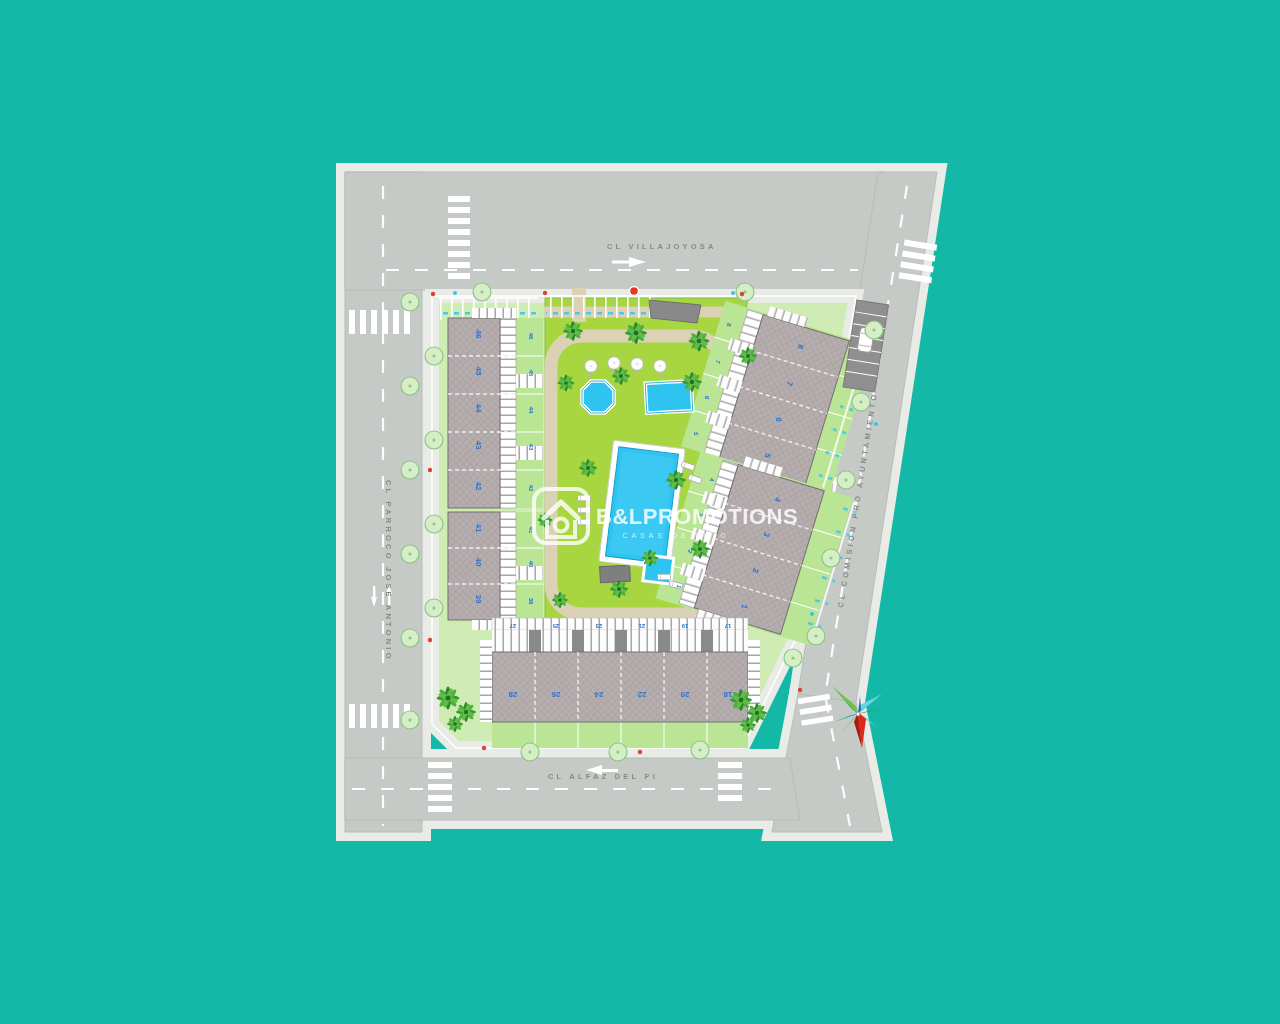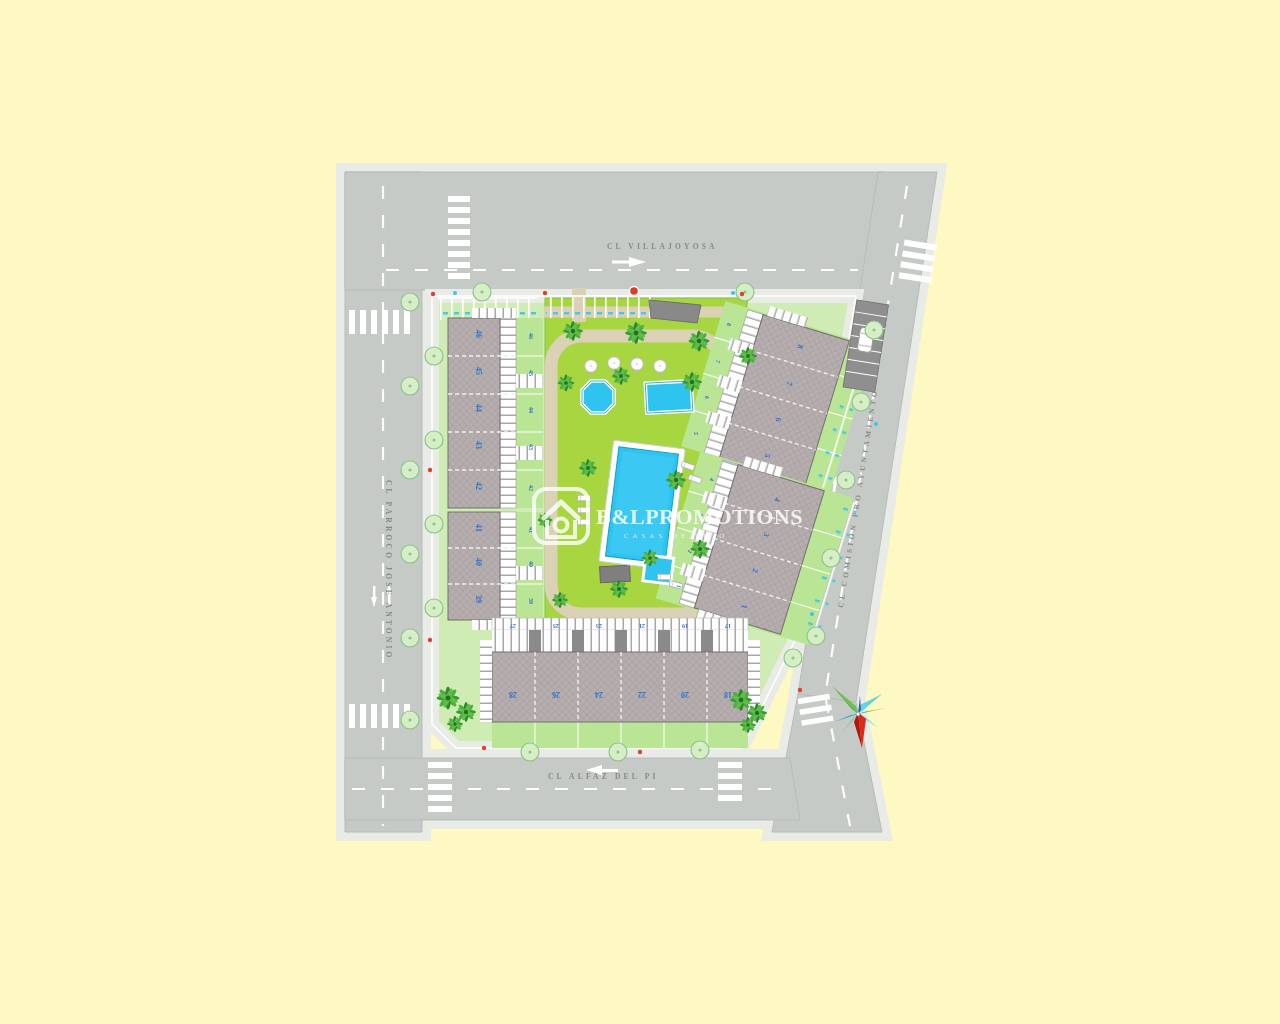--- a/index.html
+++ b/index.html
@@ -1,17 +1,17 @@
 <!DOCTYPE html>
 <html><head>
 <meta charset="utf-8">
 <style>
   html,body{margin:0;padding:0;background:#fff;}
-  .canvas{position:relative;width:1280px;height:1024px;background:#fef9c3;overflow:hidden;
-          font-family:Liberation Serif, serif;}
+  .canvas{position:relative;width:1280px;height:1024px;background:#14b8a6;overflow:hidden;
+          font-family:Liberation Sans, sans-serif;}
   svg{position:absolute;left:0;top:0;}
   .street-name{font-size:7.5px;font-weight:700;fill:#868b83;letter-spacing:3.2px;}
   .unit-num{fill:#2f72cc;font-weight:700;text-anchor:middle;}
   .wm-brand{font-size:22px;font-weight:700;fill:rgba(255,255,255,.82);letter-spacing:.5px;}
   .wm-tag{font-size:7px;fill:rgba(255,255,255,.72);letter-spacing:4px;text-anchor:middle;}
   .lane{stroke:#ffffff;stroke-width:2.2;stroke-dasharray:13 16;fill:none;opacity:.95;}
   .roofline{stroke:#756e6e;stroke-width:1;}
   .unitdiv{stroke:#efefef;stroke-width:1.4;stroke-dasharray:4 3;}
   .gardendiv{stroke:#ffffff;stroke-width:1;}
 </style>

